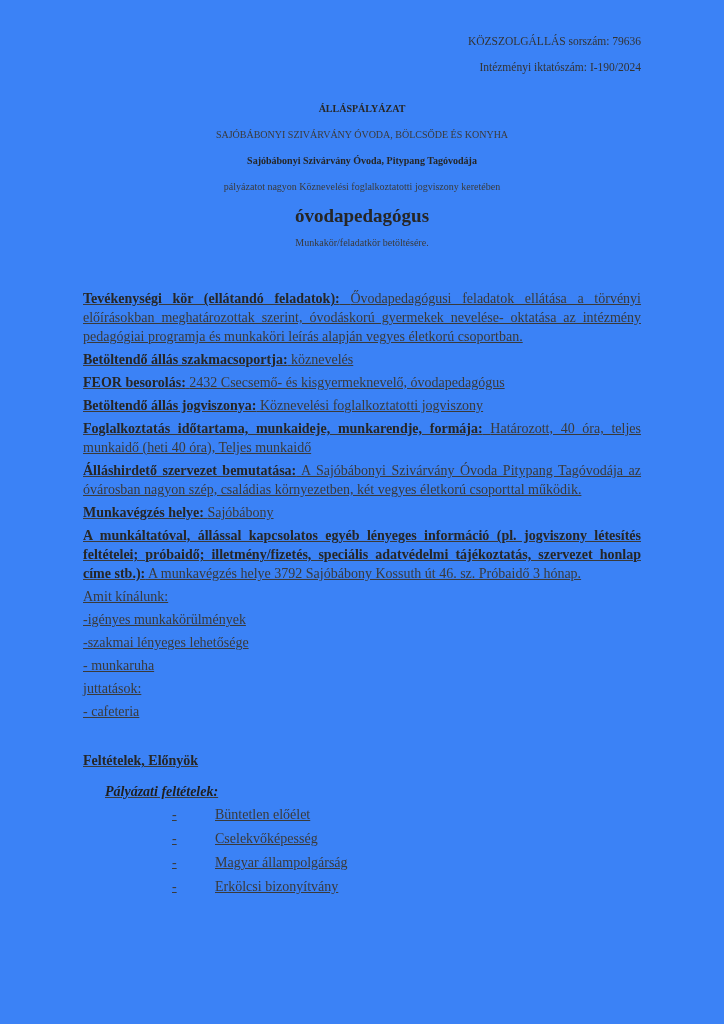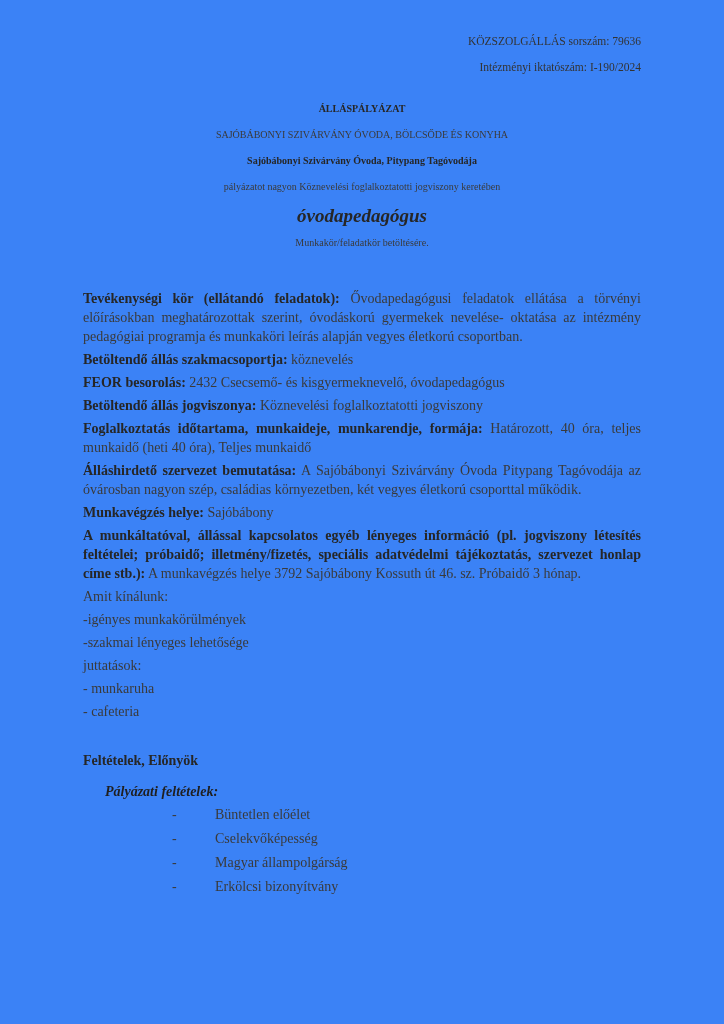--- a/index.html
+++ b/index.html
@@ -38,28 +38,28 @@
     margin-bottom: 10px;
     color: #3a3a3a;
   }
   .tline.bold { font-weight: bold; color: #262626; }
   .position-line {
     font-size: 19px;
     line-height: 22px;
     font-weight: bold;
     color: #262626;
     margin: 10px 0 8px 0;
-    font-style: italic;
   }
 
   
   .doc-body {
     margin-top: 38px;
     font-size: 14px;
     line-height: 19px;
+    text-decoration: underline;
   }
   .para {
     margin: 0 0 4px 0;
     text-align: justify;
   }
   .para strong { color: #262626; }
   .plain-line { margin: 0 0 4px 0; }
 
   
   .section-heading {
@@ -150,22 +150,22 @@
     </p>
 
     <p class="para">
       <strong>A munkáltatóval, állással kapcsolatos egyéb lényeges információ (pl. jogviszony létesítés feltételei; próbaidő; illetmény/fizetés, speciális adatvédelmi tájékoztatás, szervezet honlap címe stb.):</strong>
       <span>A munkavégzés helye 3792 Sajóbábony Kossuth út 46. sz. Próbaidő 3 hónap.</span>
     </p>
 
     <p class="plain-line">Amit kínálunk:</p>
     <p class="plain-line">-igényes munkakörülmények</p>
     <p class="plain-line">-szakmai lényeges lehetősége</p>
+    <p class="plain-line">- munkaruha</p>
     <p class="plain-line">juttatások:</p>
-    <p class="plain-line">- munkaruha</p>
     <p class="plain-line">- cafeteria</p>
 
     <p class="section-heading">Feltételek, Előnyök</p>
 
     <p class="sub-heading">Pályázati feltételek:</p>
 
 
     <div class="req-list">
       <div class="req-item">
         <span class="req-dash">-</span>

